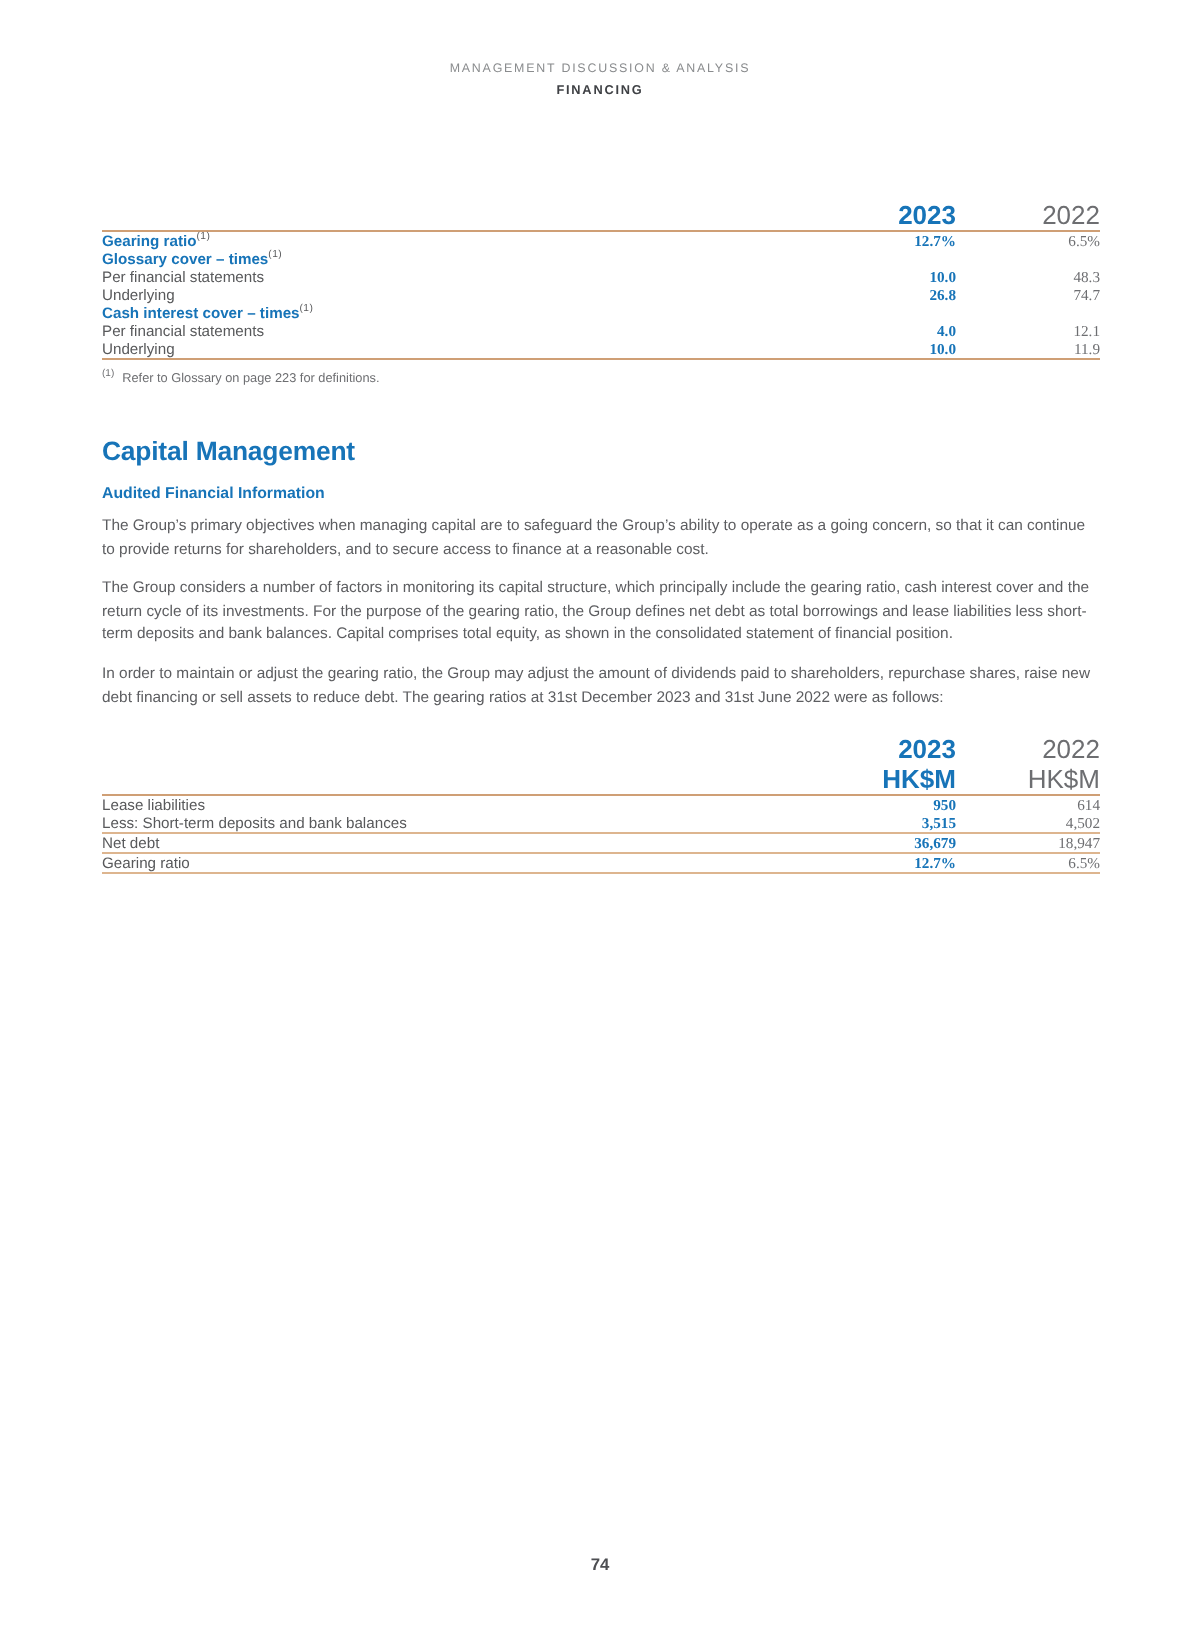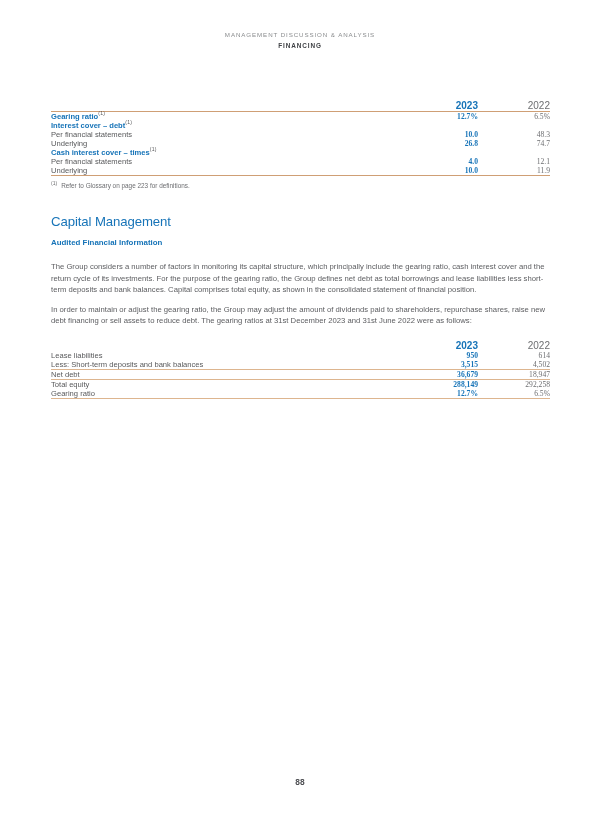--- a/index.html
+++ b/index.html
@@ -83,21 +83,21 @@
     white-space: nowrap;
     font-family: Liberation Serif, serif;
   }
   .v2023 { color: #1774b8; font-weight: bold; }
   .v2022 { color: #6d6e71; }
 
   .hd-cell {
     padding-bottom: 2.5px;
     text-align: right;
     font-weight: bold;
-    font-size: 10px;
+    font-size: 13px;
   }
   .hd-2023 { color: #1774b8; }
   .hd-2022 { color: #6d6e71; font-weight: normal; }
 
   tr.rule-below > td { border-bottom: 0.9px solid #cf9f75; }
   tr.rule-below-thin > td { border-bottom: 0.8px solid #ddb58f; }
 
   .blue-label { color: #1774b8; font-weight: bold; }
   .indent { padding-left: 11px; }
 
@@ -118,21 +118,21 @@
     font-size: 5px;
     vertical-align: super;
     line-height: 0;
   }
   .footnote .fn-text { padding-left: 4px; }
 
   
   h2.section-title {
     color: #1774b8;
     font-size: 13.2px;
-    font-weight: normal;
+    font-weight: bold;
     margin: 0;
     padding: 0;
     line-height: 16px;
     letter-spacing: -0.1px;
   }
   h3.sub-title {
     color: #1774b8;
     font-size: 7.9px;
     font-weight: bold;
     margin: 0;
@@ -192,21 +192,21 @@
           <td class="hd-cell hd-2022">2022</td>
         </tr>
 
         <tr>
           <td class="cell-label"><span class="blue-label">Gearing ratio</span><sup class="fn">(1)</sup></td>
           <td class="cell-num v2023">12.7%</td>
           <td class="cell-num v2022">6.5%</td>
         </tr>
 
         <tr>
-          <td class="cell-label"><span class="blue-label">Interest cover – debt</span><sup class="fn">(1)</sup></td>
+          <td class="cell-label"><span class="blue-label">Glossary cover – times</span><sup class="fn">(1)</sup></td>
           <td class="cell-num v2023"></td>
           <td class="cell-num v2022"></td>
         </tr>
 
         <tr>
           <td class="cell-label indent">Per financial statements</td>
           <td class="cell-num v2023">10.0</td>
           <td class="cell-num v2022">48.3</td>
         </tr>
 
@@ -240,67 +240,68 @@
       <sup>(1)</sup><span class="fn-text">Refer to Glossary on page 223 for definitions.</span>
     </div>
 
     <div class="sp-title-top"></div>
     <h2 class="section-title">Capital Management</h2>
 
     <div class="sp-after-title"></div>
     <h3 class="sub-title">Audited Financial Information</h3>
 
     <div class="sp-after-sub"></div>
+    <p class="body">The Group’s primary objectives when managing capital are to safeguard the Group’s ability to operate as a going concern, so that it can continue to provide returns for shareholders, and to secure access to finance at a reasonable cost.</p>
 
     <div class="sp-para"></div>
     <p class="body">The Group considers a number of factors in monitoring its capital structure, which principally include the gearing ratio, cash interest cover and the return cycle of its investments. For the purpose of the gearing ratio, the Group defines net debt as total borrowings and lease liabilities less short-term deposits and bank balances. Capital comprises total equity, as shown in the consolidated statement of financial position.</p>
 
     <div class="sp-para"></div>
     <p class="body">In order to maintain or adjust the gearing ratio, the Group may adjust the amount of dividends paid to shareholders, repurchase shares, raise new debt financing or sell assets to reduce debt. The gearing ratios at 31st December 2023 and 31st June 2022 were as follows:</p>
 
     <div class="sp-before-table2"></div>
     <table class="fin">
       <colgroup>
         <col class="col-label">
           <col class="col-2023">
           <col class="col-2022">
       </colgroup>
       <tbody>
         <tr>
           <td class="hd-cell" style="text-align:left"></td>
           <td class="hd-cell hd-2023" style="padding-bottom:0">2023</td>
           <td class="hd-cell hd-2022" style="padding-bottom:0">2022</td>
         </tr>
+        <tr class="rule-below">
+          <td class="hd-cell" style="text-align:left"></td>
+          <td class="hd-cell hd-2023">HK$M</td>
+          <td class="hd-cell hd-2022">HK$M</td>
+        </tr>
 
         <tr>
           <td class="cell-label">Lease liabilities</td>
           <td class="cell-num v2023">950</td>
           <td class="cell-num v2022">614</td>
         </tr>
         <tr class="rule-below-thin">
           <td class="cell-label">Less: Short-term deposits and bank balances</td>
           <td class="cell-num v2023">3,515</td>
           <td class="cell-num v2022">4,502</td>
         </tr>
         <tr class="rule-below-thin">
           <td class="cell-label">Net debt</td>
           <td class="cell-num v2023">36,679</td>
           <td class="cell-num v2022">18,947</td>
         </tr>
-        <tr>
-          <td class="cell-label">Total equity</td>
-          <td class="cell-num v2023">288,149</td>
-          <td class="cell-num v2022">292,258</td>
-        </tr>
         <tr class="rule-below-thin">
           <td class="cell-label">Gearing ratio</td>
           <td class="cell-num v2023">12.7%</td>
           <td class="cell-num v2022">6.5%</td>
         </tr>
       </tbody>
     </table>
 
     <div class="sp-after-table2"></div>
 
   </div>
 
-  <div class="page-number">88</div>
+  <div class="page-number">74</div>
 </div>
 
 </body></html>

